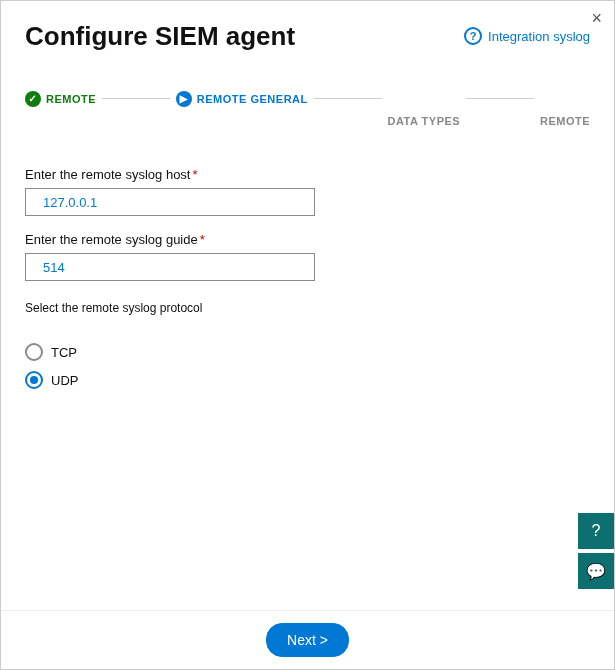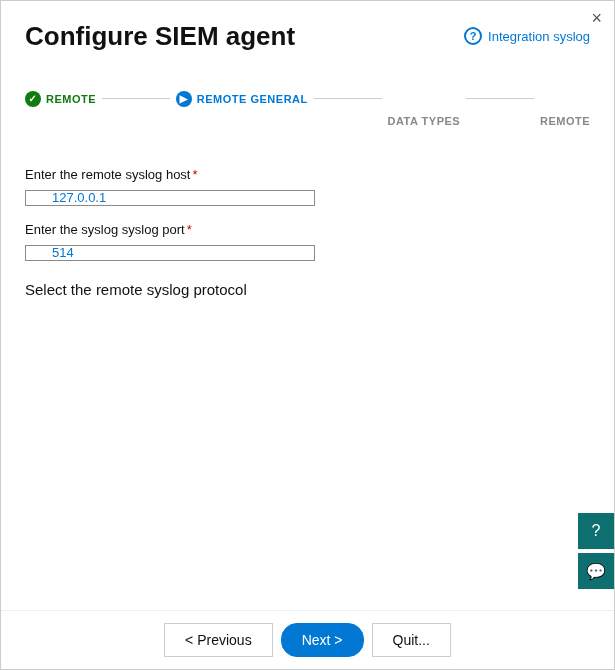--- a/index.html
+++ b/index.html
@@ -122,30 +122,30 @@
       color: #111;
       margin-bottom: 6px;
       margin-top: 16px;
     }
     .required {
       color: #c00;
       margin-left: 2px;
     }
     .text-input {
       width: 290px;
-      height: 16px;
+      height: 28px;
       border: 1px solid #8a8a8a;
-      padding: 4px 26px;
+      padding: 4px 17px;
       font-size: 13px;
       color: #0078d4;
       outline: none;
       font-family: inherit;
     }
     .protocol-label {
-      font-size: 15px;
+      font-size: 12px;
       color: #111;
       margin-top: 20px;
       margin-bottom: 28px;
     }
     .radio-group {
       display: flex;
       flex-direction: column;
       gap: 10px;
     }
     .radio-item {
@@ -268,37 +268,47 @@
   </div>
 
   <div class="content">
 
     <div class="field-label">
       <span>Enter the remote syslog host</span><span class="required">*</span>
     </div>
     <input type="text" class="text-input" value="127.0.0.1" style="">
 
     <div class="field-label">
-      <span>Enter the syslog syslog port</span><span class="required">*</span>
+      <span>Enter the remote syslog guide</span><span class="required">*</span>
     </div>
     <input type="text" class="text-input" value="514" style="">
 
     <div class="protocol-label">Select the remote syslog protocol</div>
 
+    <div class="radio-group">
+      <label class="radio-item">
+        <div class="radio-custom"></div>
+        <span>TCP</span>
+      </label>
+      <label class="radio-item">
+        <div class="radio-custom selected">
+          <div class="radio-dot"></div>
+        </div>
+        <span>UDP</span>
+      </label>
+    </div>
 
   </div>
 
   <div class="side-panel">
     <button class="side-btn">
       <span>?</span>
     </button>
     <button class="side-btn" style="margin-top:4px;">
       <span>💬</span>
     </button>
   </div>
 
   <div class="footer">
-    <button class="btn">&lt; Previous</button>
     <button class="btn primary">Next &gt;</button>
-    <button class="btn">Quit...</button>
   </div>
 
 </div>
 
 </body></html>

